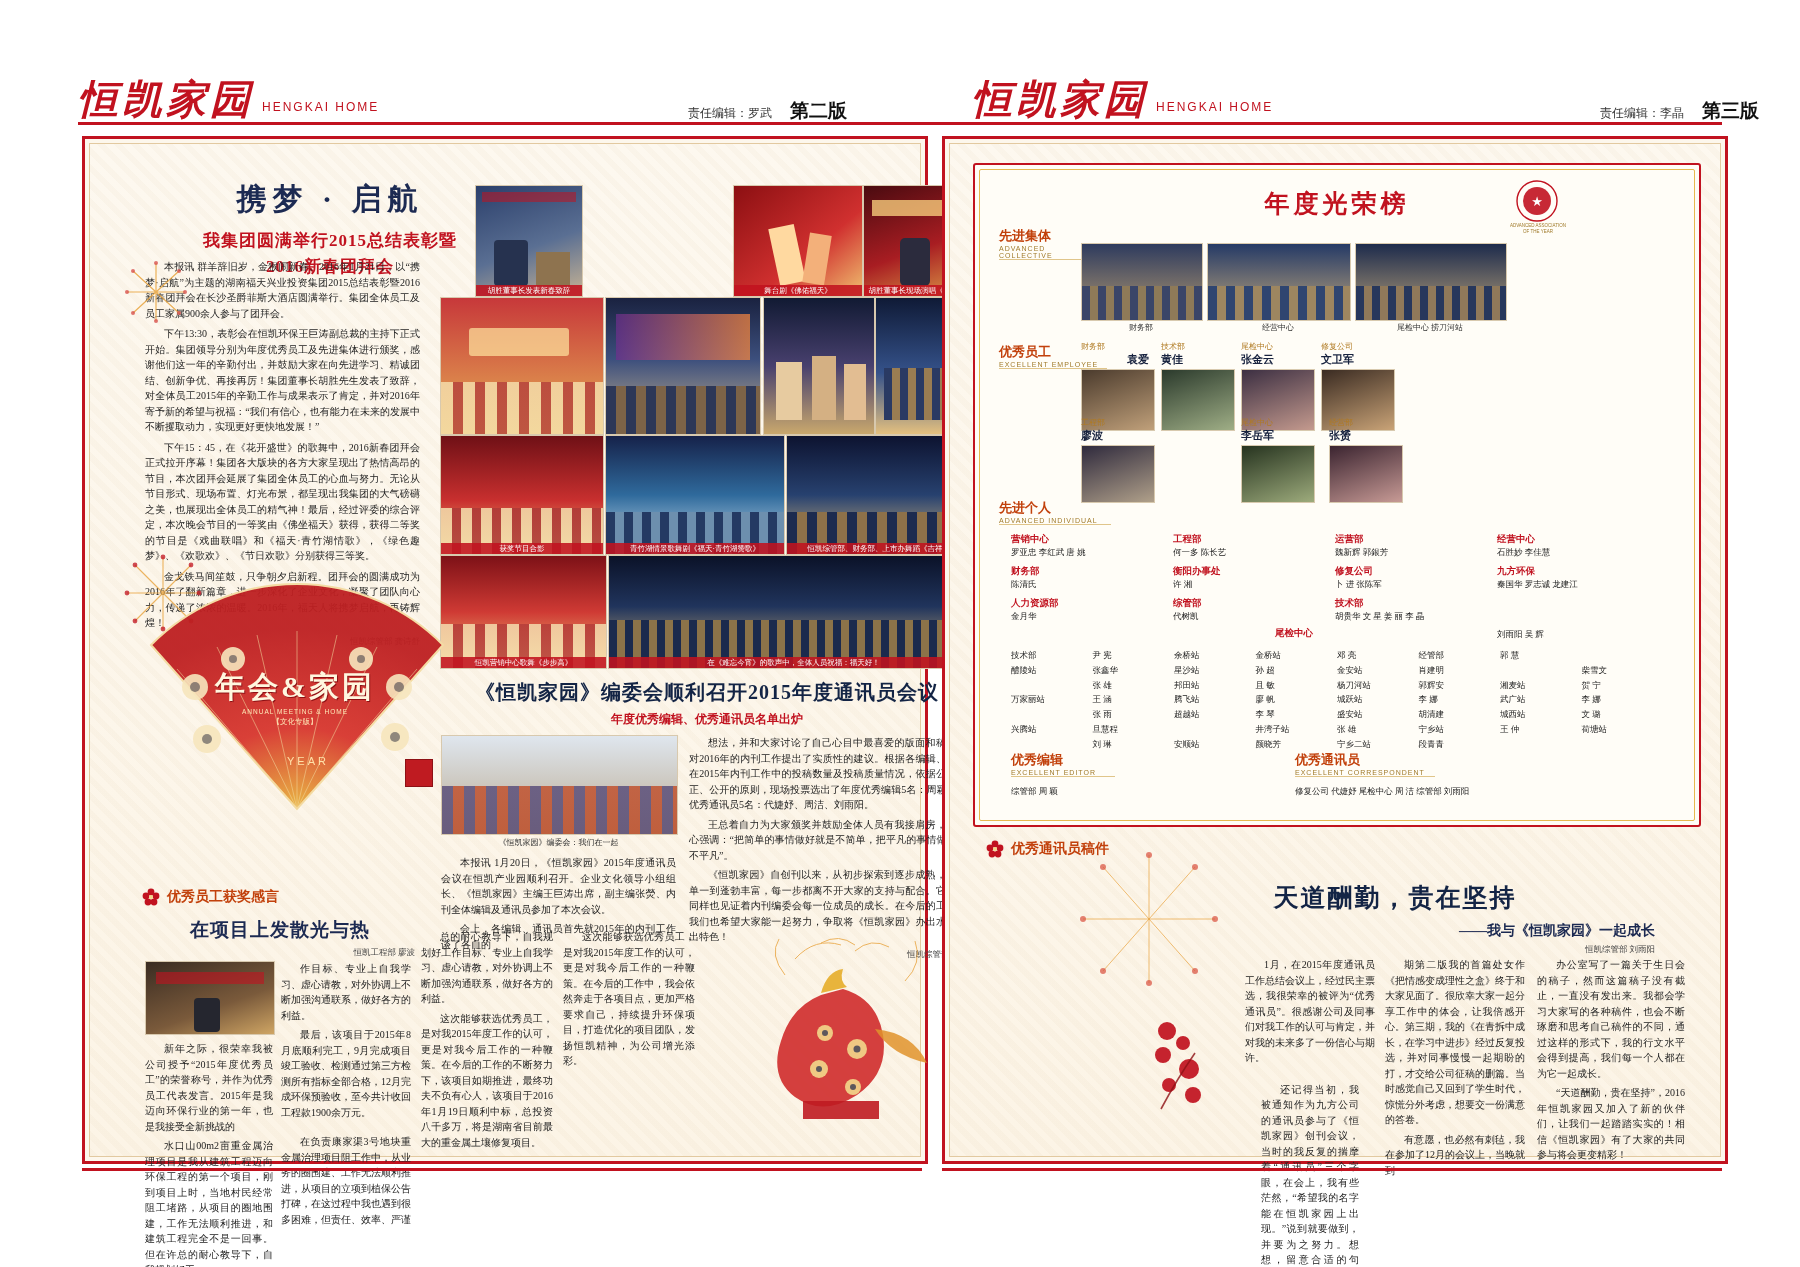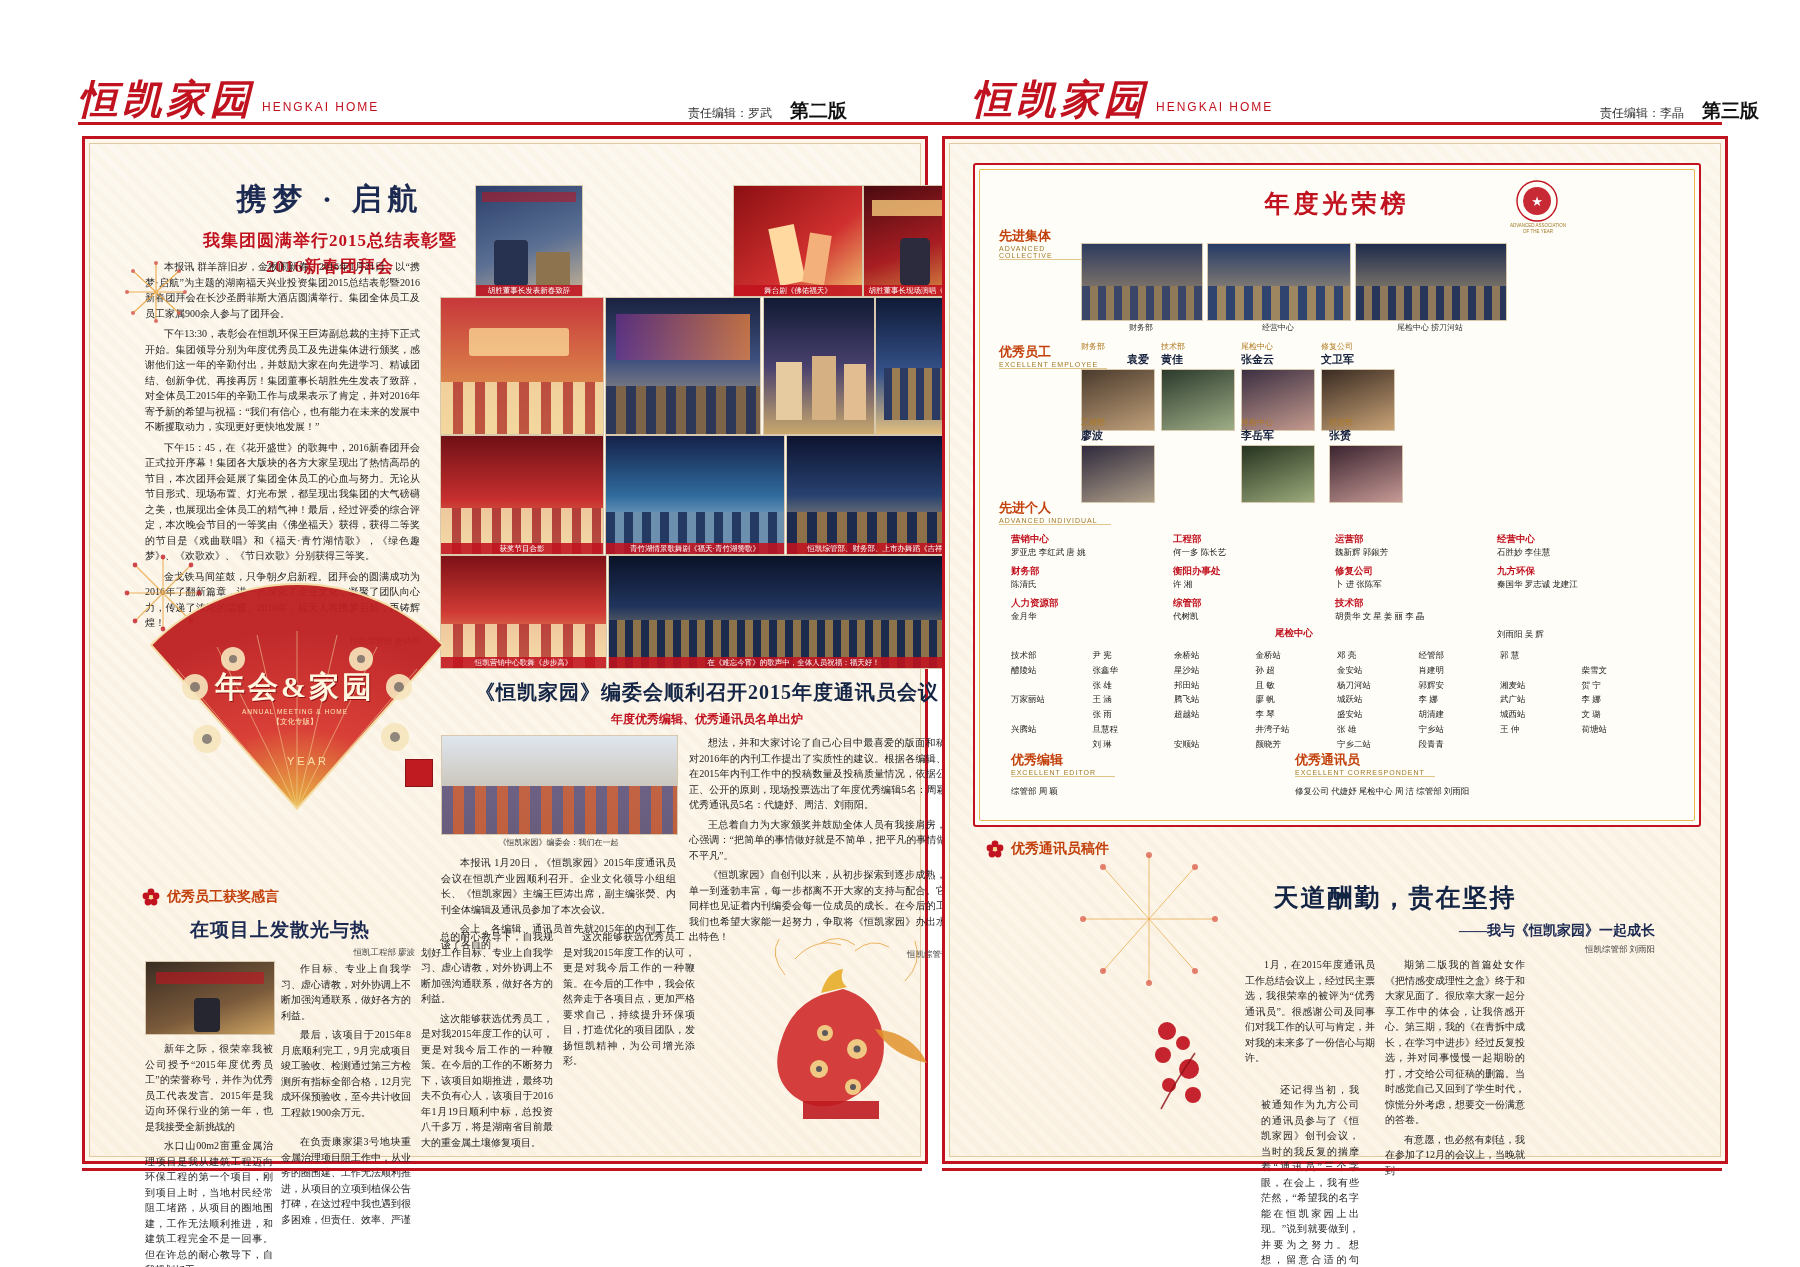--- a/index.html
+++ b/index.html
@@ -558,20 +558,24 @@
     </div>
 
     <div style="position:absolute;left:300px;top:818px;width:130px;">
       <p class="col-text" style="margin:0 0 4px;text-indent:19px;">1月，在2015年度通讯员工作总结会议上，经过民主票选，我很荣幸的被评为“优秀通讯员”。很感谢公司及同事们对我工作的认可与肯定，并对我的未来多了一份信心与期许。</p>
       <p class="col-text" style="margin:16px;text-indent:19px;">还记得当初，我被通知作为九方公司的通讯员参与了《恒凯家园》创刊会议，当时的我反复的揣摩着“通讯员”三个字眼，在会上，我有些茫然，“希望我的名字能在恒凯家园上出现。”说到就要做到，并要为之努力。想想，留意合适的句子，还在微信上关注了好几个关于环保的公众号。在第二</p>
     </div>
     <div style="position:absolute;left:440px;top:818px;width:140px;">
       <p class="col-text" style="margin:0 0 4px;text-indent:19px;">期第二版我的首篇处女作《把情感变成理性之盒》终于和大家见面了。很欣幸大家一起分享工作中的体会，让我倍感开心。第三期，我的《在青拆中成长，在学习中进步》经过反复投选，并对同事慢慢一起期盼的打，才交给公司征稿的删篇。当时感觉自己又回到了学生时代，惊慌分外考虑，想要交一份满意的答卷。</p>
       <p class="col-text" style="margin:0;text-indent:19px;">有意愿，也必然有刺毡，我在参加了12月的会议上，当晚就到</p>
     </div>
+    <div style="position:absolute;left:592px;top:818px;width:148px;">
+      <p class="col-text" style="margin:0 0 4px;text-indent:19px;">办公室写了一篇关于生日会的稿子，然而这篇稿子没有截止，一直没有发出来。我都会学习大家写的各种稿件，也会不断琢磨和思考自己稿件的不同，通过这样的形式下，我的行文水平会得到提高，我们每一个人都在为它一起成长。</p>
+      <p class="col-text" style="margin:0;text-indent:19px;">“天道酬勤，贵在坚持”，2016年恒凯家园又加入了新的伙伴们，让我们一起踏踏实实的！相信《恒凯家园》有了大家的共同参与将会更变精彩！</p>
+    </div>
 
     <svg style="position:absolute;left:196px;top:870px;" width="90" height="110">
       <g fill="#c1121f" opacity=".92">
         <circle cx="26" cy="22" r="9"></circle>
           <circle cx="42" cy="34" r="7"></circle>
         <circle cx="22" cy="46" r="8"></circle>
           <circle cx="48" cy="60" r="10"></circle>
         <circle cx="28" cy="76" r="7"></circle>
           <circle cx="52" cy="86" r="8"></circle>
       </g>

